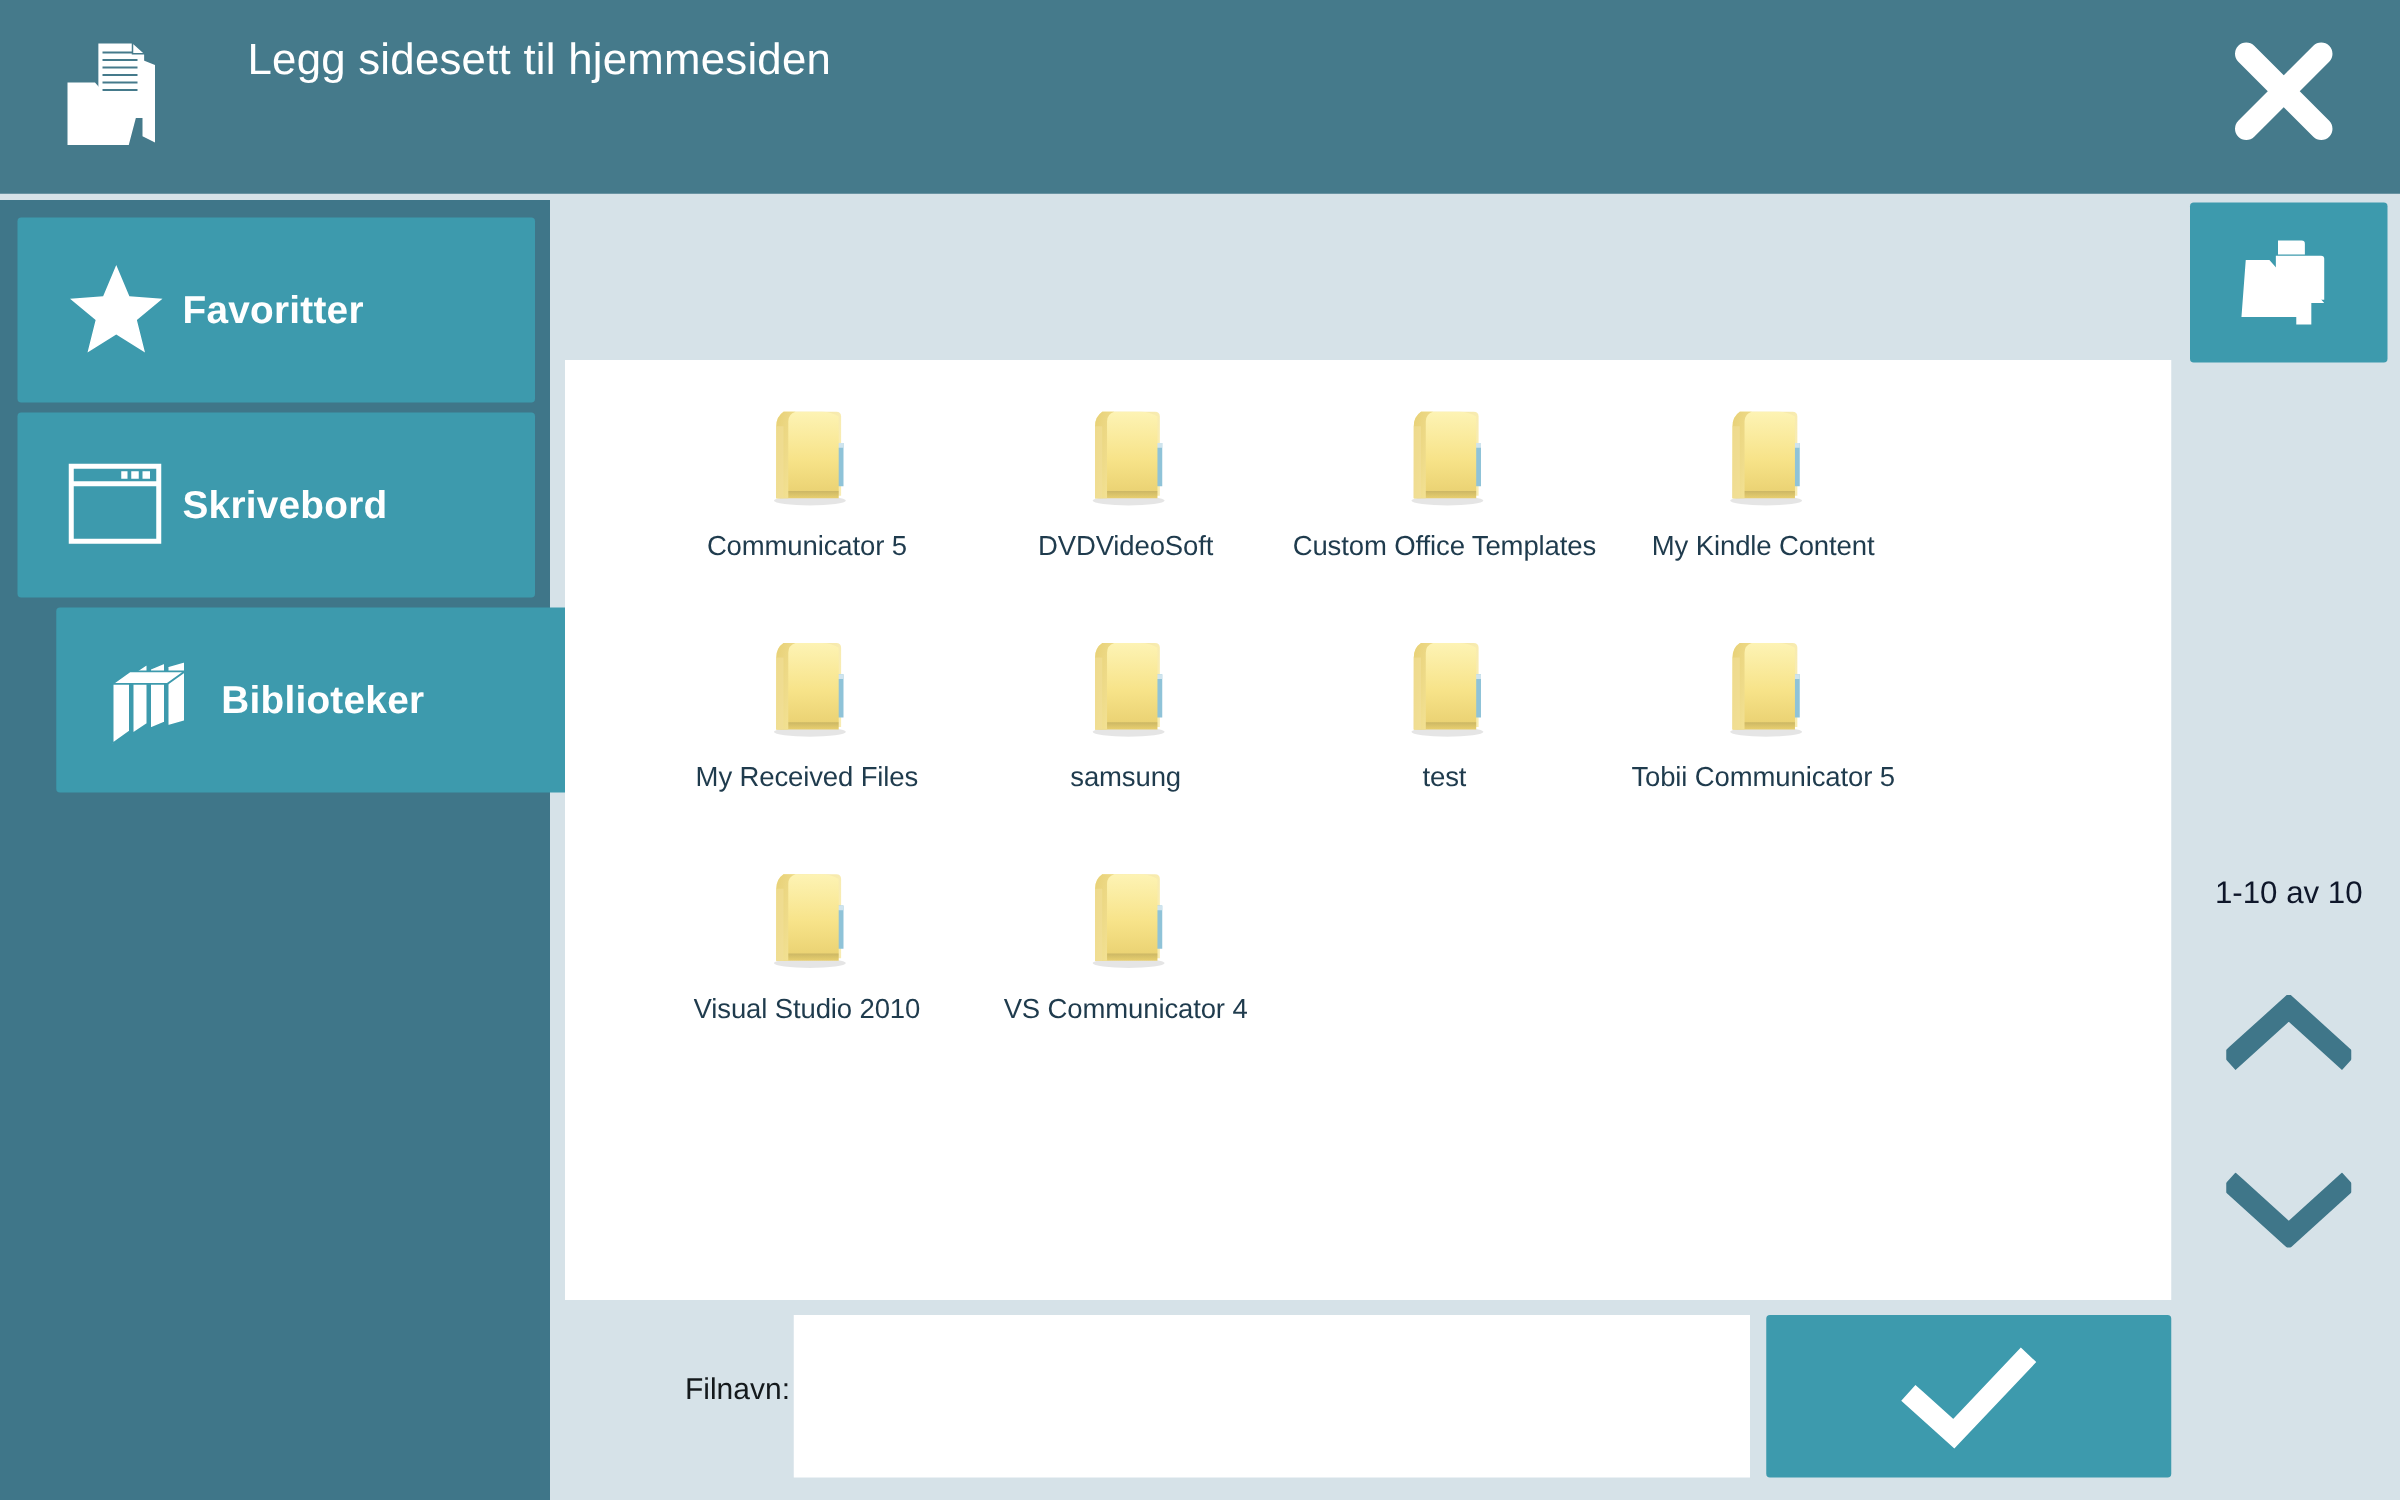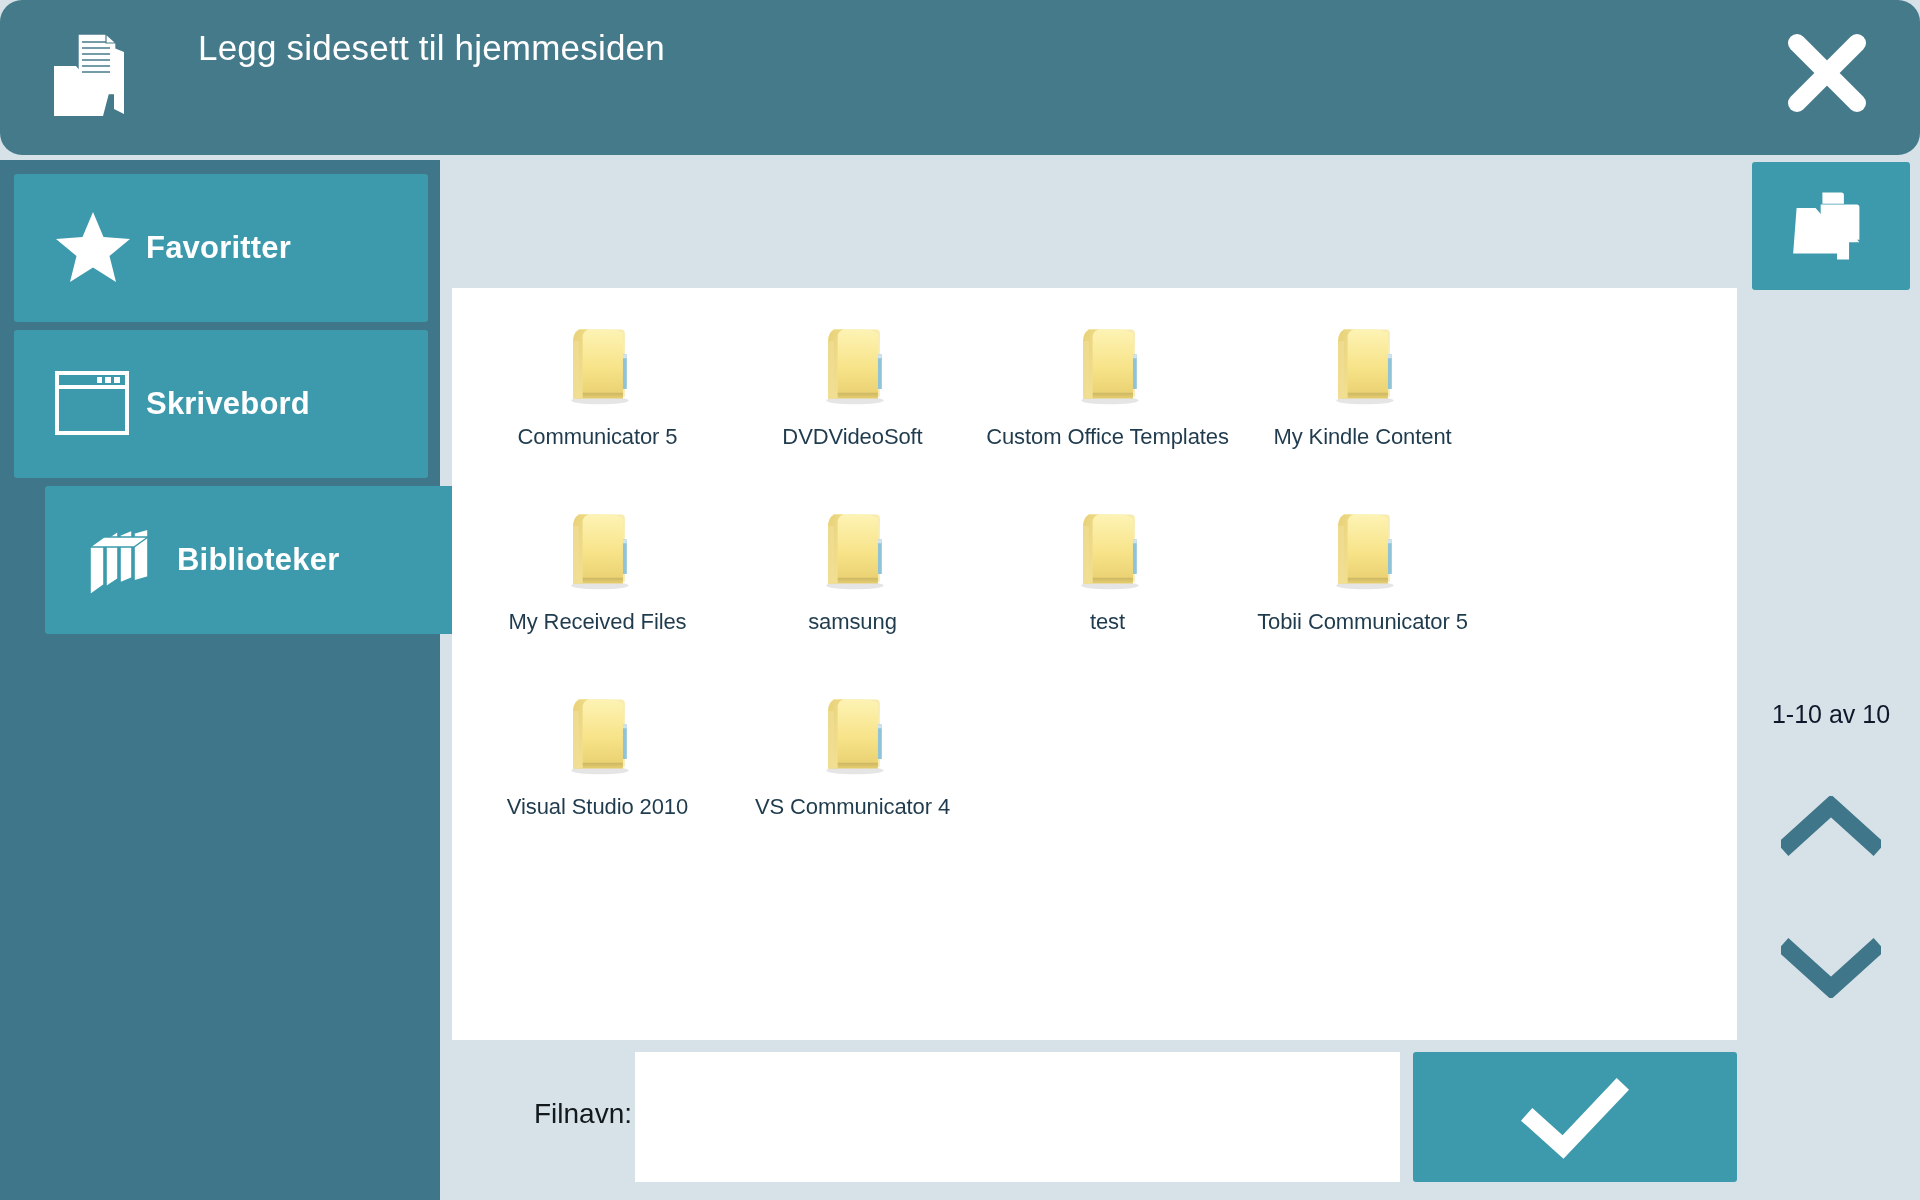--- a/index.html
+++ b/index.html
@@ -18,21 +18,20 @@
     height: 1200px;
     background: #d6e2e8;
   }
 
   
   .header {
     position: absolute;
     left: 0; top: 0;
     width: 1920px; height: 155px;
     background: #457a8b;
-    border-radius: 22px;
   }
   .header-icon {
     position: absolute;
     left: 48px; top: 28px;
     width: 90px; height: 92px;
   }
   .header-texts {
     position: absolute;
     left: 198px; top: 26px;
     width: 1400px;
@@ -123,20 +122,21 @@
     width: 1285px; height: 752px;
     background: #ffffff;
     overflow: hidden;
   }
   .grid {
     position: relative;
     padding: 22px 18px 0 18px;
     display: flex;
     flex-wrap: wrap;
     align-content: flex-start;
+    margin-left: 48px;
   }
   .grid-item {
     width: 255px;
     height: 185px;
     display: flex;
     flex-direction: column;
     align-items: center;
     justify-content: flex-start;
     cursor: pointer;
   }
@@ -190,21 +190,21 @@
   #nav-up { top: 778px; }
   #nav-down { top: 920px; }
 
   
   .filename-label {
     position: absolute;
     left: 452px; top: 1098px;
     width: 180px;
     text-align: right;
     color: #14191c;
-    font-size: 28px;
+    font-size: 24px;
     white-space: nowrap;
   }
   .filename-input {
     position: absolute;
     left: 635px; top: 1052px;
     width: 765px; height: 130px;
     background: #ffffff;
     border: none;
     outline: none;
     font-family: "Liberation Sans", sans-serif;

